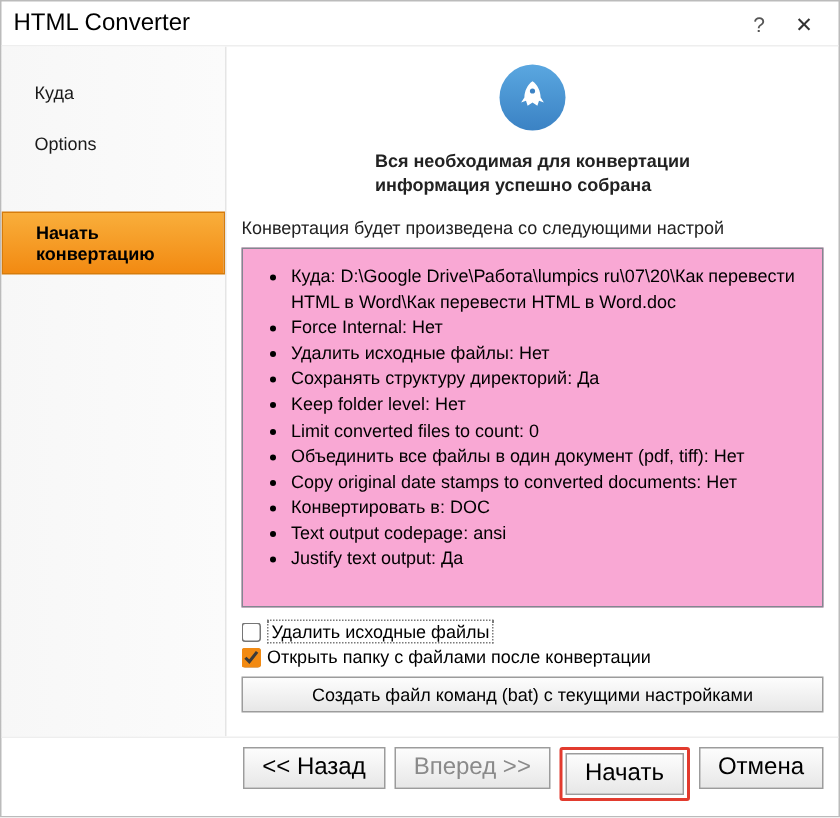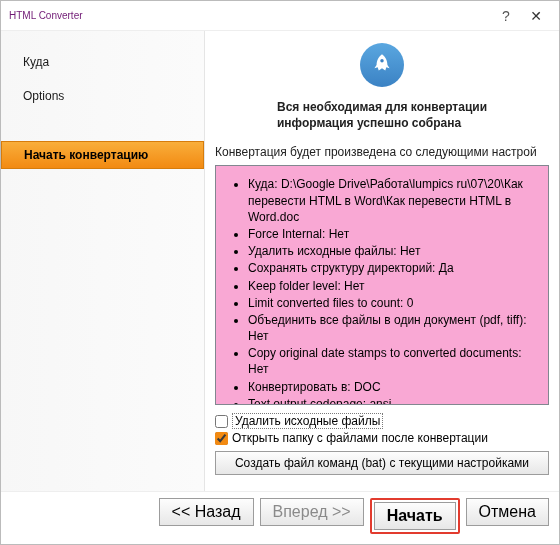--- a/index.html
+++ b/index.html
@@ -1,44 +1,44 @@
 <!DOCTYPE html>
 <html><head>
 <meta charset="utf-8">
 <style>
 * { box-sizing: border-box; margin: 0; padding: 0; }
 body { font-family: "Segoe UI", Tahoma, Arial, sans-serif; font-size: 12px; background: #fff; }
 .window { width: 560px; height: 545px; border: 1px solid #bbb; display: flex; flex-direction: column; background: #fff; }
 .titlebar { height: 30px; display: flex; align-items: center; padding: 0 8px; border-bottom: 1px solid #eee; }
-.titlebar .title { flex: 1; font-size: 10px; color: #701a75; }
+.titlebar .title { flex: 1; font-size: 16px; color: #000000; }
 .titlebar .help { width: 30px; text-align: center; font-size: 14px; color: #555; cursor: help; }
 .titlebar .close { width: 30px; text-align: center; font-size: 14px; color: #333; cursor: pointer; }
 .body { flex: 1; display: flex; overflow: hidden; }
-.sidebar { width: 204px; background: linear-gradient(to right, #f7f7f7, #fbfbfb); border-right: 1px solid #e5e5e5; padding-top: 18px; }
+.sidebar { width: 150px; background: linear-gradient(to right, #f7f7f7, #fbfbfb); border-right: 1px solid #e5e5e5; padding-top: 18px; }
 .sidebar .item { padding: 6px 14px 6px 22px; font-size: 12px; color: #1a1a1a; cursor: pointer; margin-bottom: 8px; }
 .sidebar .item.bold { font-weight: bold; }
 .sidebar .item.bold::after { content: "▸"; margin-left: 6px; font-size: 11px; }
 .sidebar .item.active { background: linear-gradient(#f9ae3b,#f28a12); color: #000; font-weight: bold; border: 1px solid #d67c0c; margin-top: 32px; }
 .main { flex: 1; display: flex; flex-direction: column; padding: 8px 10px 10px 10px; min-width: 0; }
 .header { display: flex; gap: 12px; align-items: center; padding: 4px 2px 10px 2px; flex-direction: column; }
 .rocket { width: 44px; height: 44px; border-radius: 50%; background: linear-gradient(#5aa7e0,#3b82c4); display: flex; align-items: center; justify-content: center; flex-shrink: 0; }
 .rocket svg { width: 26px; height: 26px; }
 .header-text { font-size: 12px; color: #222; font-weight: bold; line-height: 1.35; }
 .subhead { font-size: 12px; color: #222; margin: 4px 0 6px 0; white-space: nowrap; overflow: hidden; }
 .listbox { border: 1px solid #828790; background: #f9a8d4; flex: 1; overflow-y: auto; padding: 10px 12px 10px 8px; }
 .listbox ul { list-style: disc; padding-left: 24px; }
 .listbox li { font-size: 12px; color: #000; margin-bottom: 1px; line-height: 1.35; }
 .checks { margin: 8px 0 6px 0; display: flex; flex-direction: column; gap: 2px; }
 .chk { display: flex; align-items: center; gap: 4px; font-size: 12px; }
 .chk input { accent-color: #f28a12; }
 .cmdbtn { display: block; width: 100%; height: 24px; border: 1px solid #9c9c9c; background: linear-gradient(#fdfdfd,#e7e7e7); font-size: 12px; cursor: pointer; margin-bottom: 6px; }
 .buttonrow { display: flex; gap: 6px; justify-content: flex-end; padding: 6px 10px 10px 10px; border-top: 1px solid #eee; }
 .btn { height: 28px; padding: 0 12px; border: 1px solid #9c9c9c; background: linear-gradient(#fdfdfd,#e7e7e7); font-size: 16px; cursor: pointer; min-width: 78px; }
 .btn:disabled { color: #8a8a8a; cursor: default; }
-.btn.primary { font-weight: bold; }
+.btn.primary { font-weight: normal; }
 .highlight-ring { border: 2px solid #e23b2e; padding: 2px; border-radius: 2px; display: inline-block; }
 .dotted { border: 1px dotted #7a7a7a; padding: 0 2px; }
 </style>
 </head>
 <body>
 
 <div class="window">
   <div class="titlebar">
     <div class="title">HTML Converter</div>
     <div class="help">?</div>

